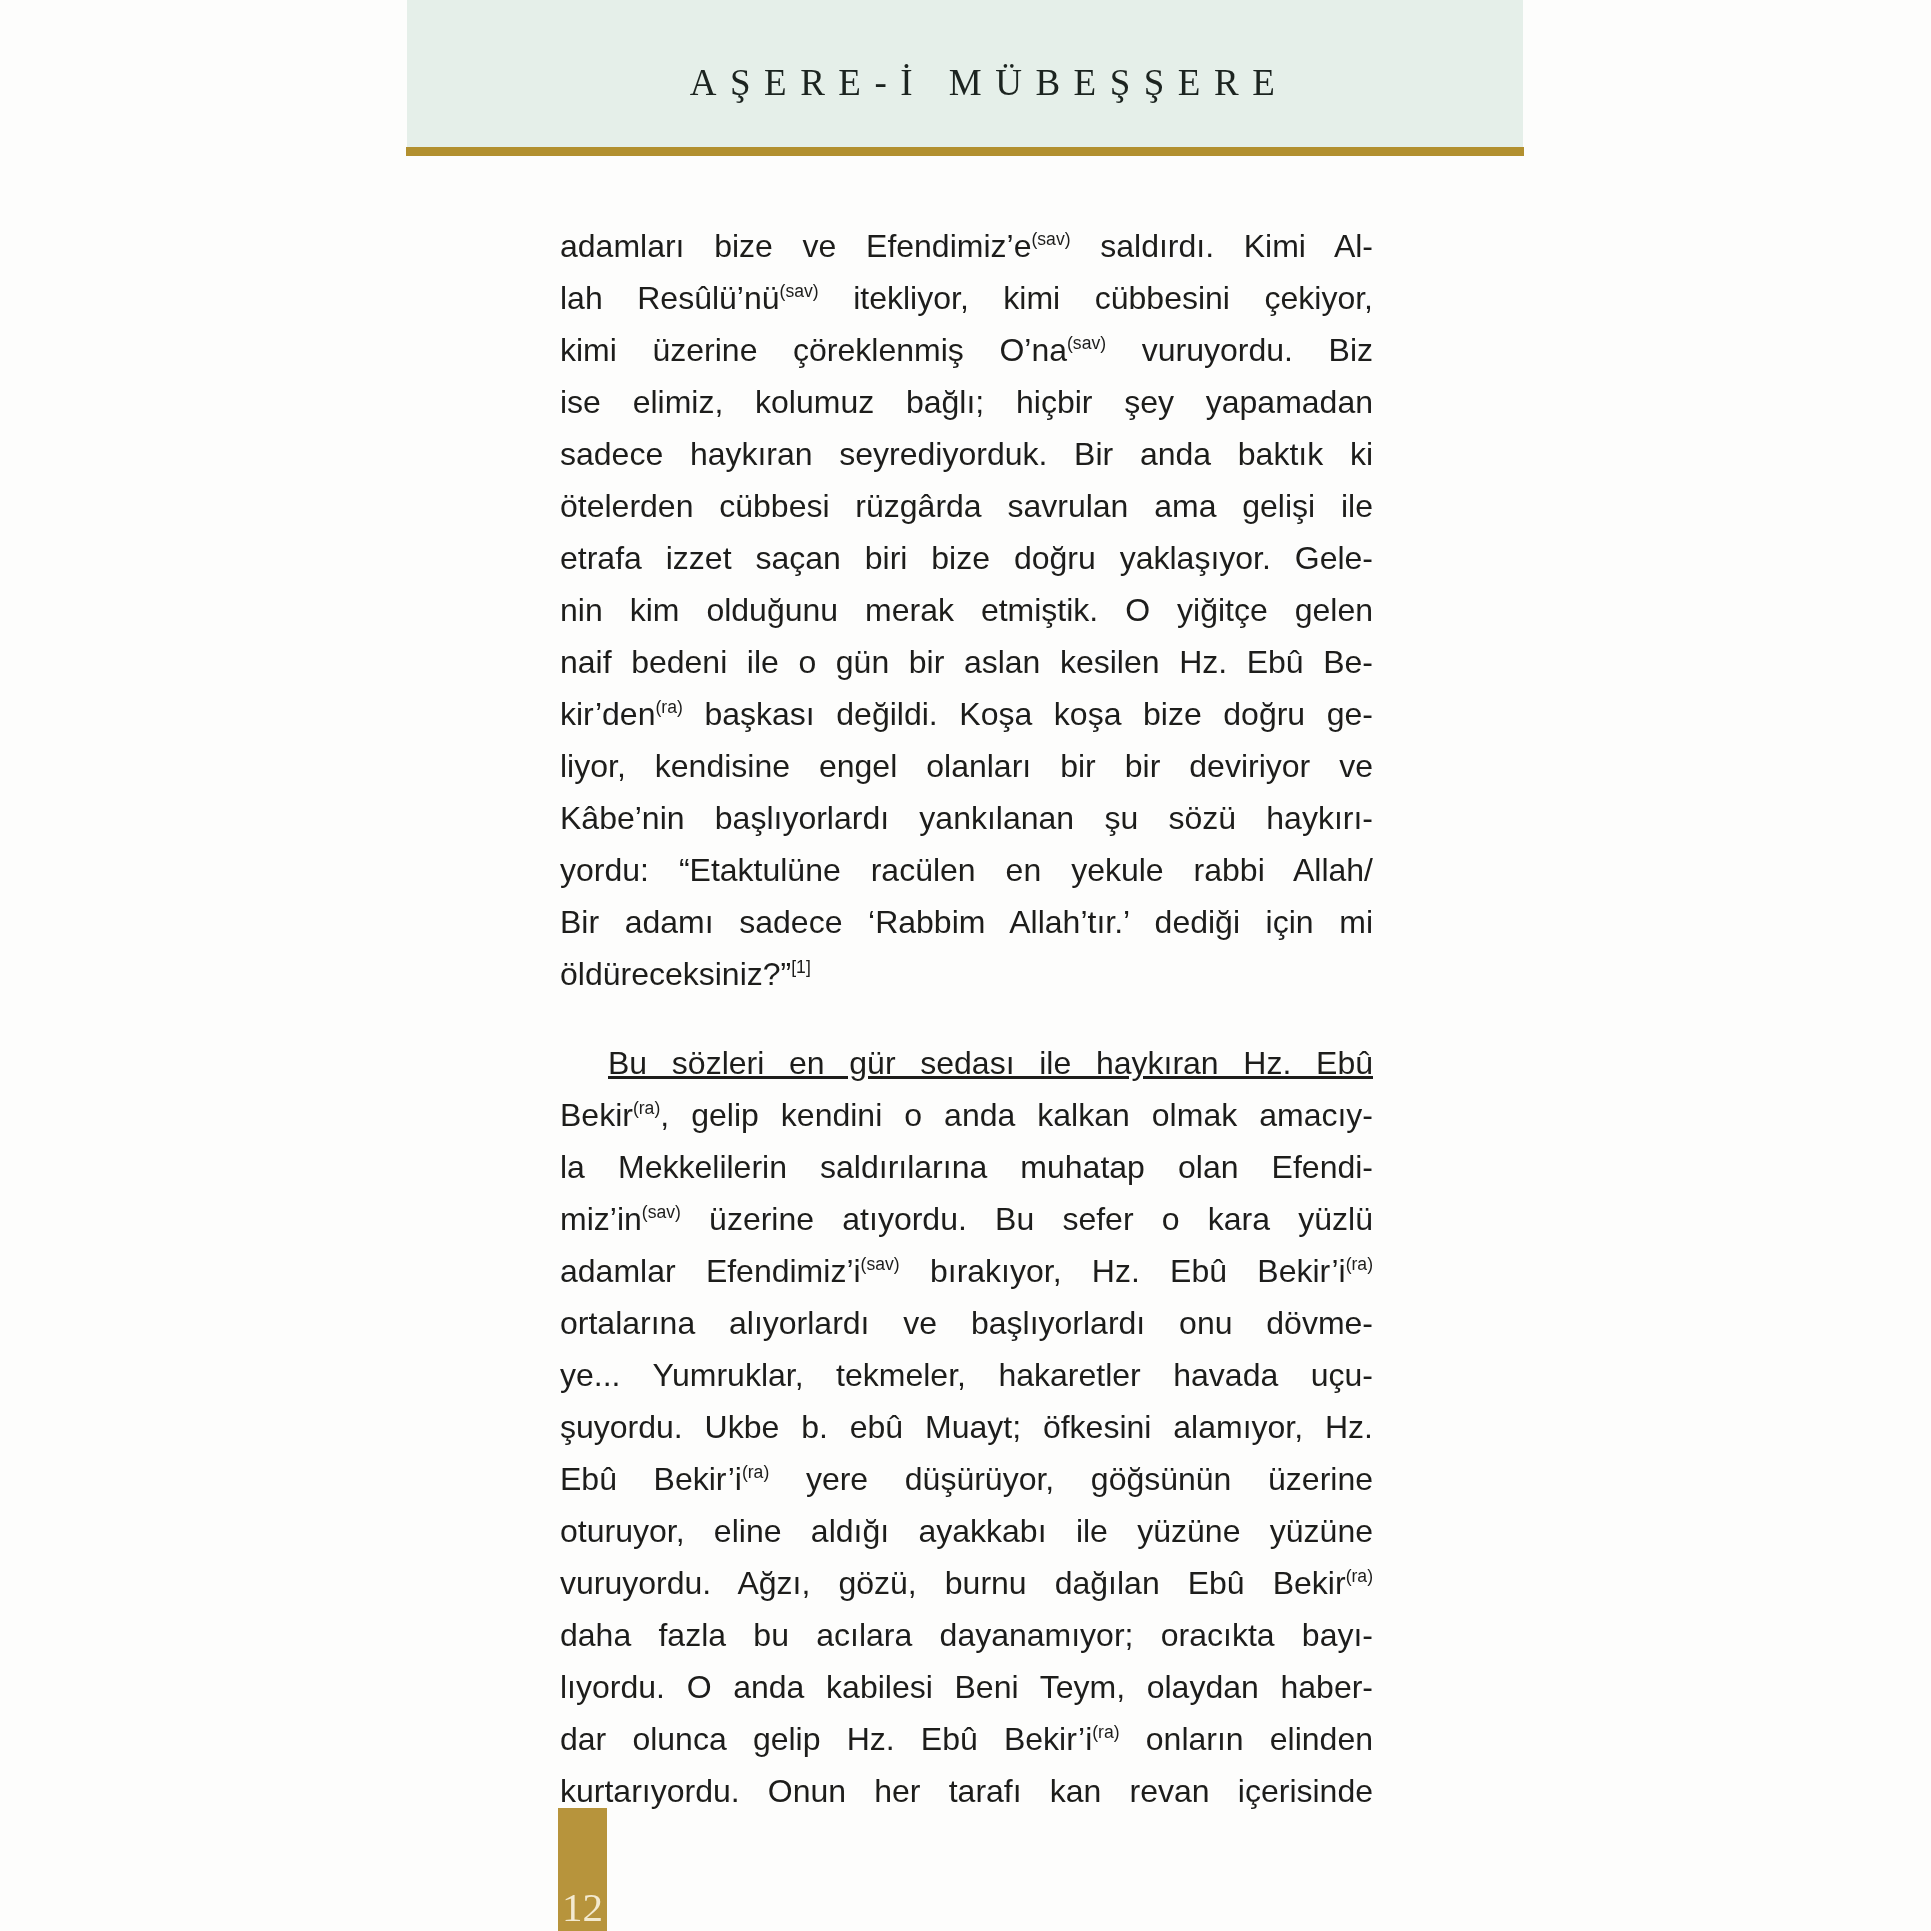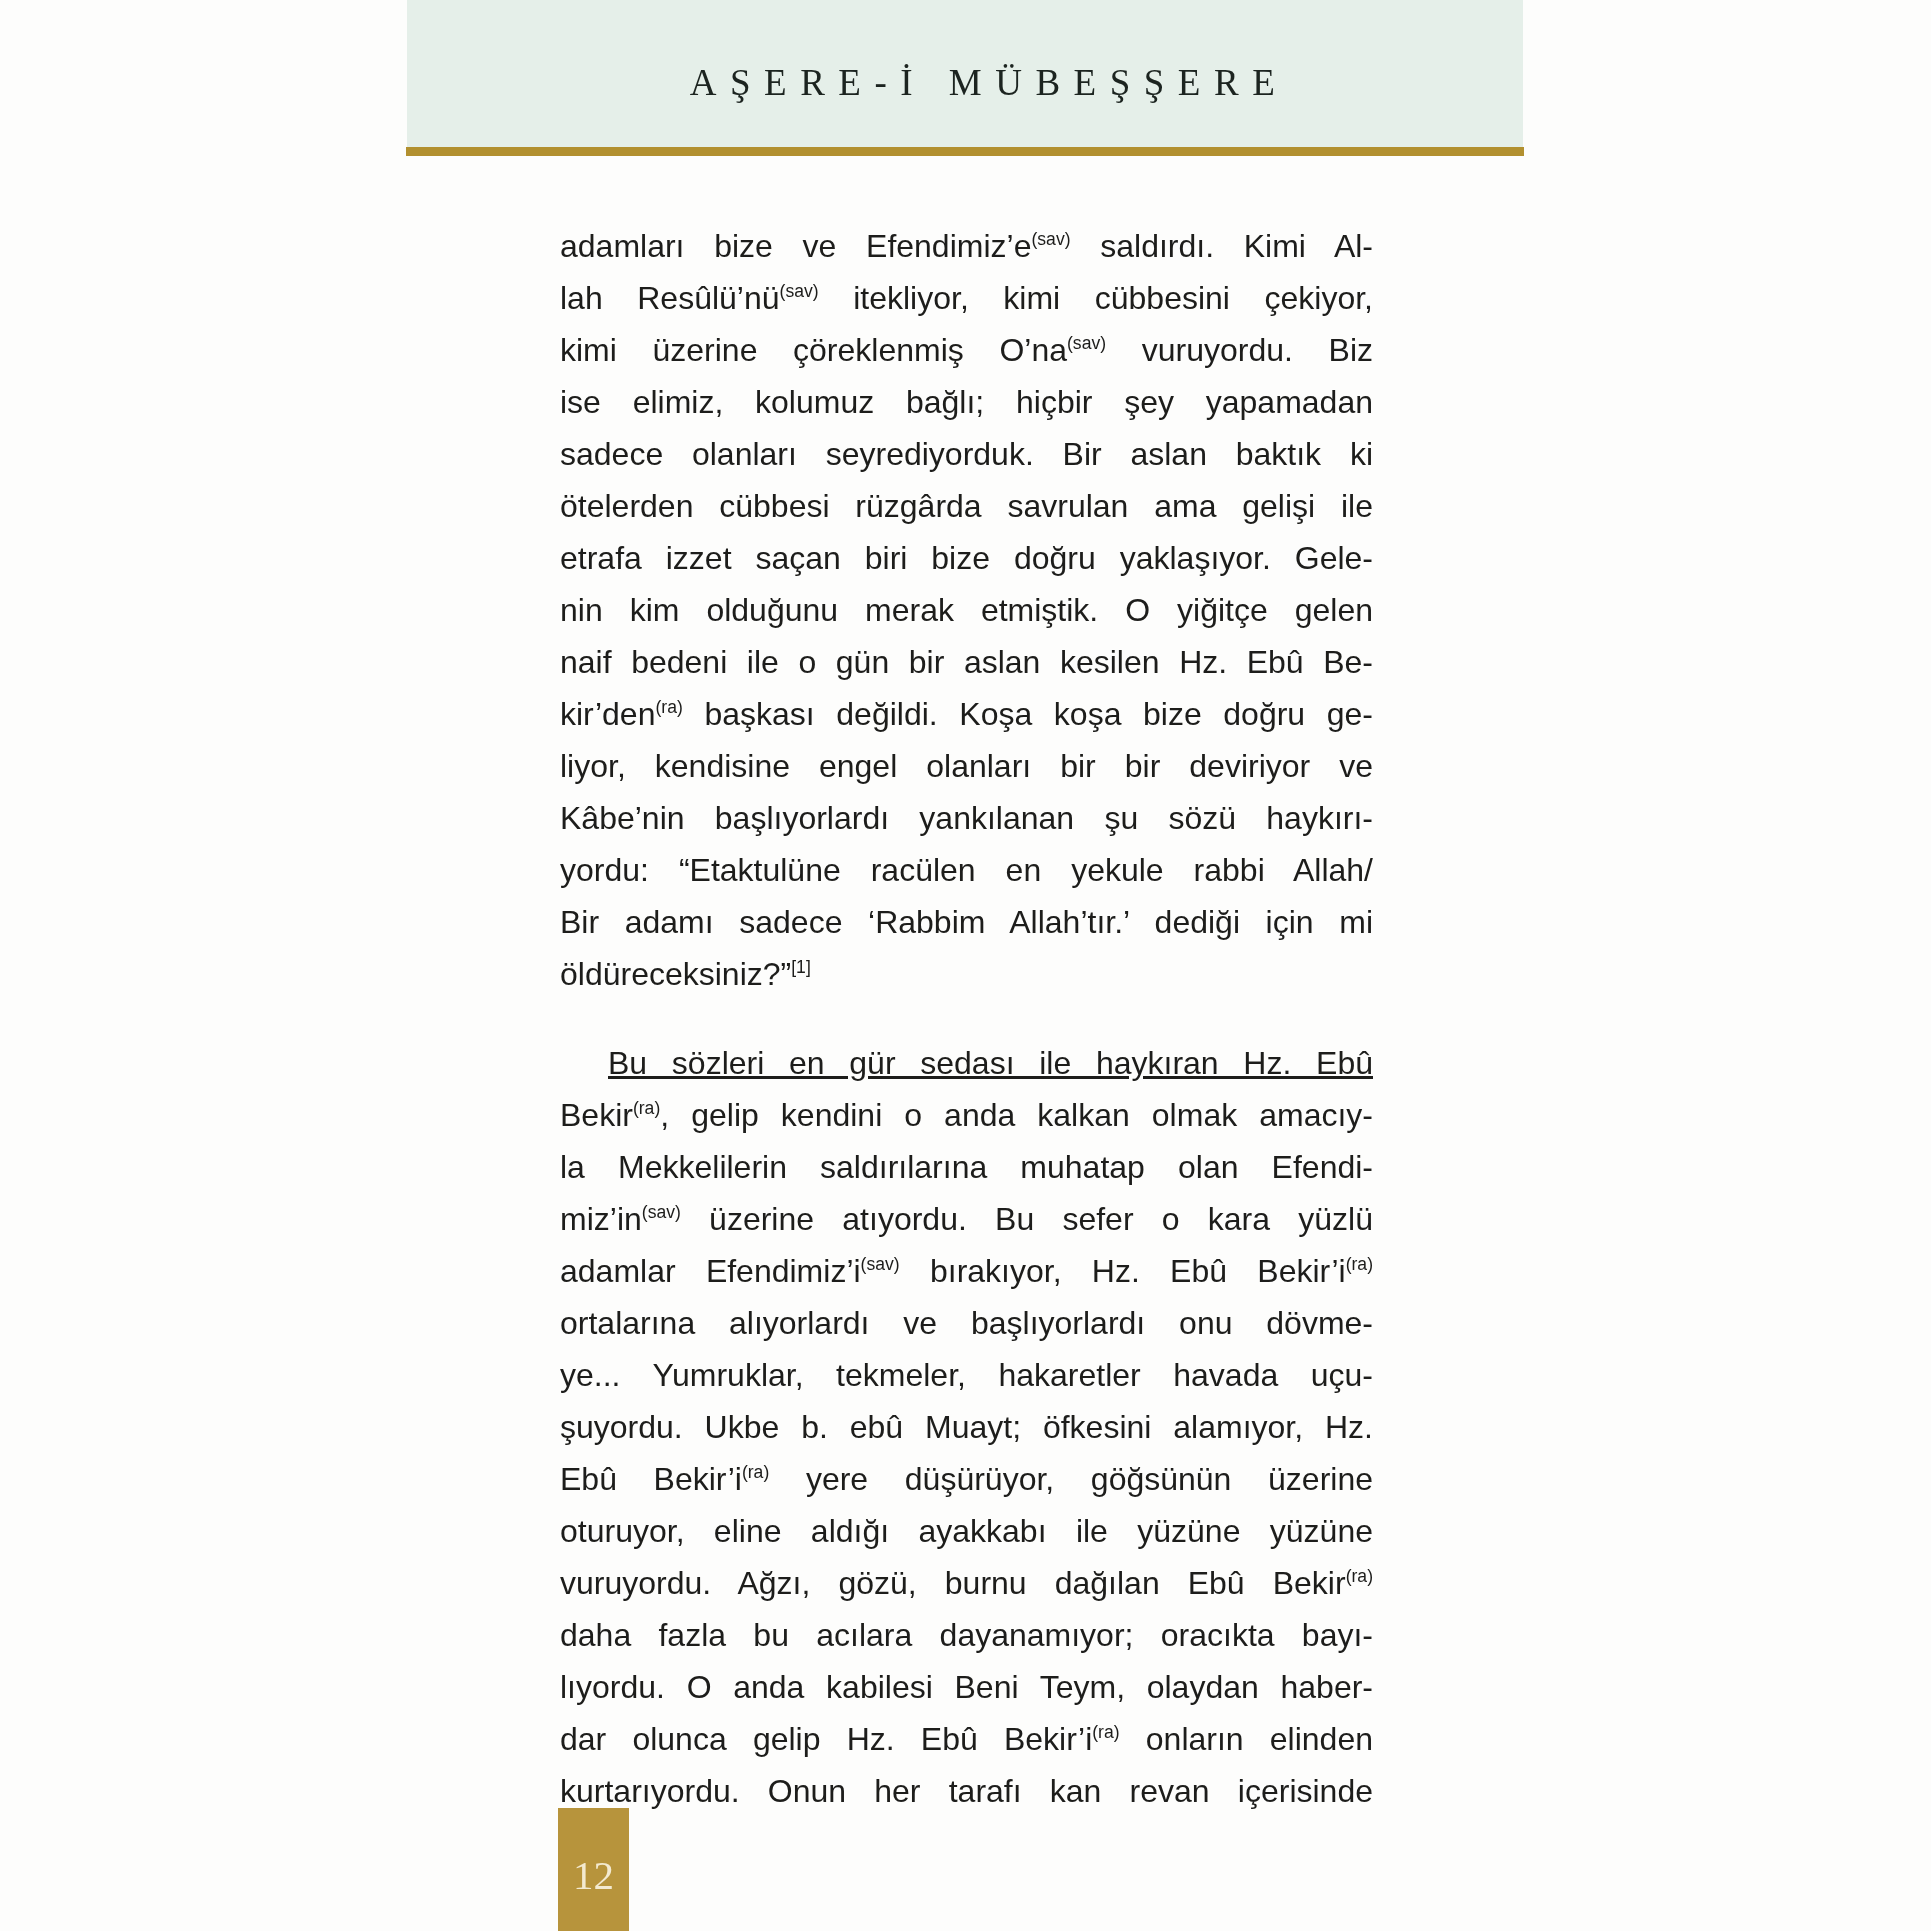--- a/index.html
+++ b/index.html
@@ -64,25 +64,25 @@
   .line.indented { text-indent: 48px; }
   .line sup {
     font-size: 0.55em;
     line-height: 0;
     vertical-align: super;
     letter-spacing: 0;
   }
   .page-number-box {
     position: absolute;
     left: 558px; top: 1808px;
-    width: 71px; height: 123px;
+    width: 49px; height: 123px;
     background: var(--box-gold);
     display: flex;
     justify-content: center;
-    align-items: center;
+    align-items: flex-end;
     padding-top: 11.6px;
   }
   .page-number {
     font-family: "Liberation Serif", serif;
     font-size: 41px;
     color: var(--number-cream);
   }
 </style>
 </head>
 <body>
@@ -91,21 +91,21 @@
   <div class="page-title">AŞERE-İ MÜBEŞŞERE</div>
 </div>
 
 <div class="gold-rule"></div>
 
 <div class="body-text">
     <div class="line">adamları bize ve Efendimiz’e<sup>(sav)</sup> saldırdı. Kimi Al-</div>
     <div class="line">lah Resûlü’nü<sup>(sav)</sup> itekliyor, kimi cübbesini çekiyor,</div>
     <div class="line">kimi üzerine çöreklenmiş O’na<sup>(sav)</sup> vuruyordu. Biz</div>
     <div class="line">ise elimiz, kolumuz bağlı; hiçbir şey yapamadan</div>
-    <div class="line">sadece olanları seyrediyorduk. Bir aslan baktık ki</div>
+    <div class="line">sadece haykıran seyrediyorduk. Bir anda baktık ki</div>
     <div class="line">ötelerden cübbesi rüzgârda savrulan ama gelişi ile</div>
     <div class="line">etrafa izzet saçan biri bize doğru yaklaşıyor. Gele-</div>
     <div class="line">nin kim olduğunu merak etmiştik. O yiğitçe gelen</div>
     <div class="line">naif bedeni ile o gün bir aslan kesilen Hz. Ebû Be-</div>
     <div class="line">kir’den<sup>(ra)</sup> başkası değildi. Koşa koşa bize doğru ge-</div>
     <div class="line">liyor, kendisine engel olanları bir bir deviriyor ve</div>
     <div class="line">Kâbe’nin başlıyorlardı yankılanan şu sözü haykırı-</div>
     <div class="line">yordu: “Etaktulüne racülen en yekule rabbi Allah/</div>
     <div class="line">Bir adamı sadece ‘Rabbim Allah’tır.’ dediği için mi</div>
     <div class="line para-end">öldüreceksiniz?”<sup>[1]</sup></div>

